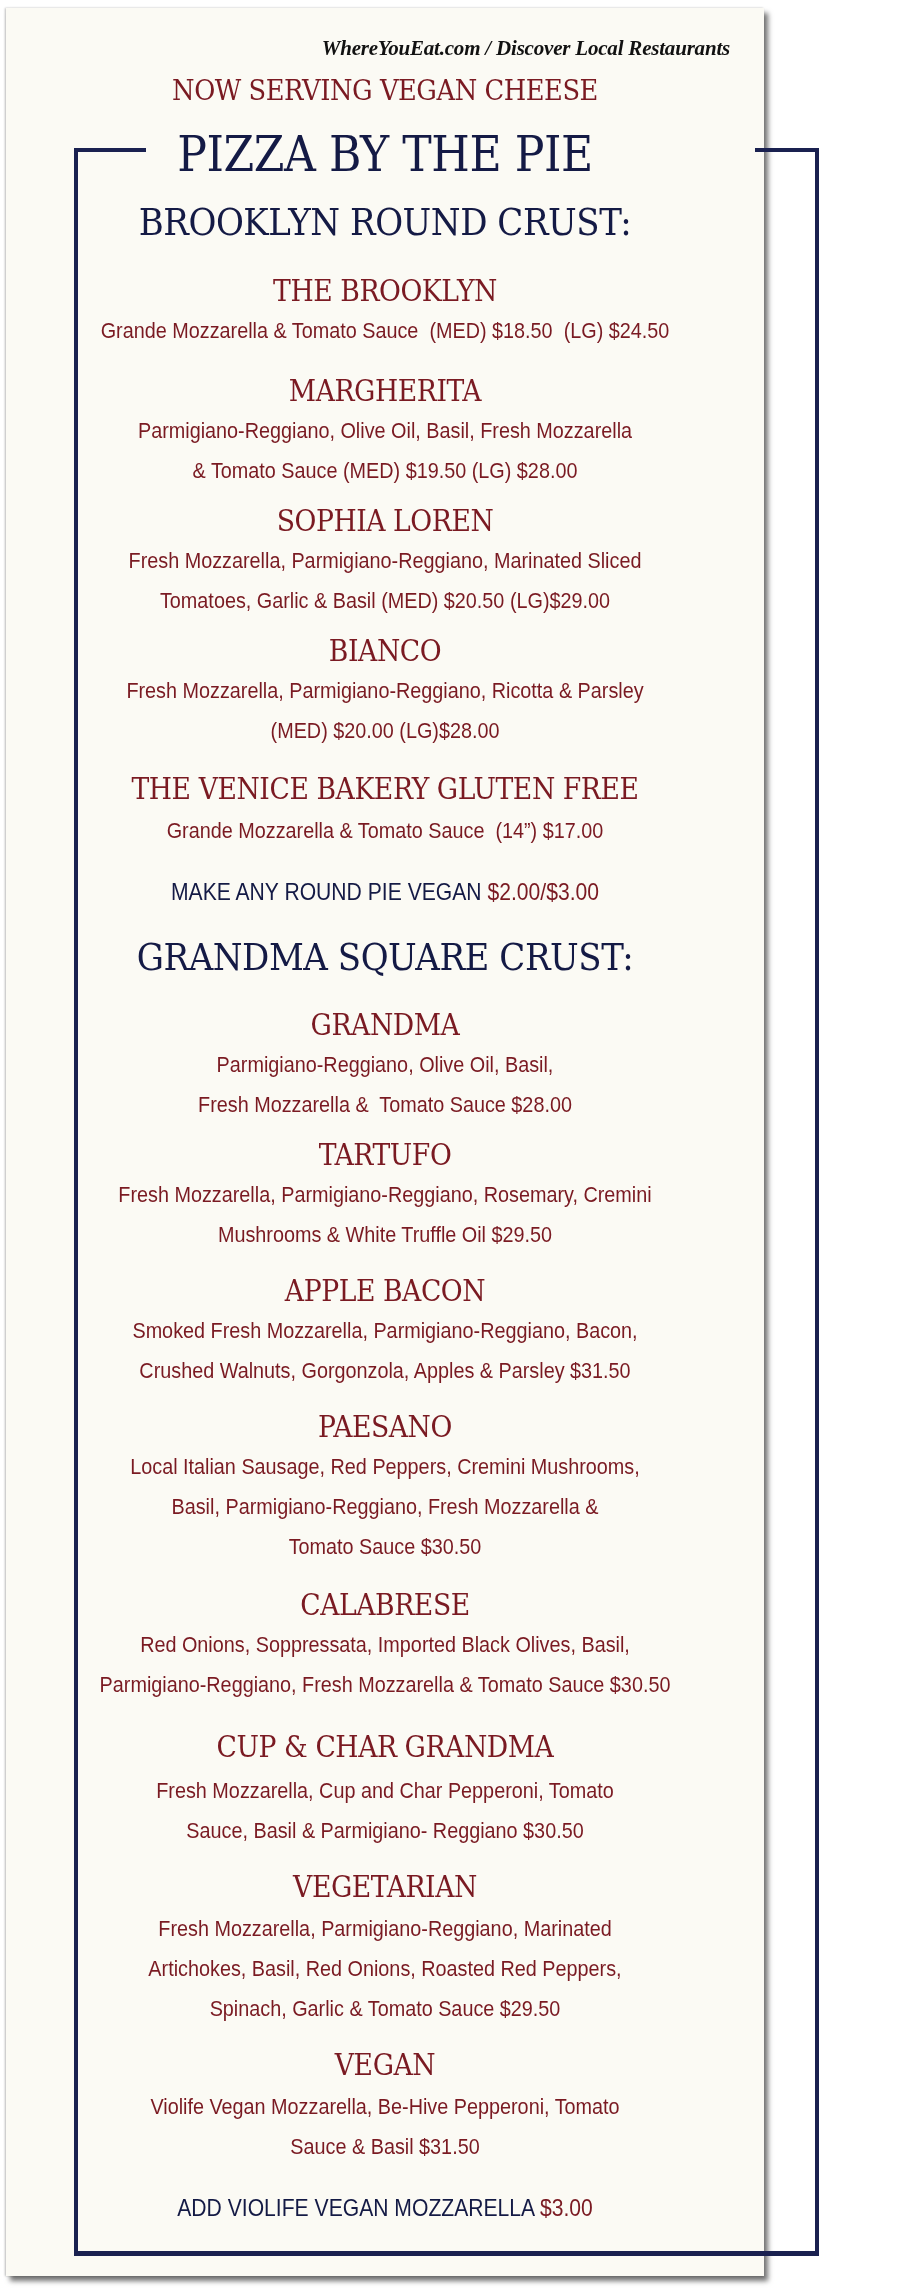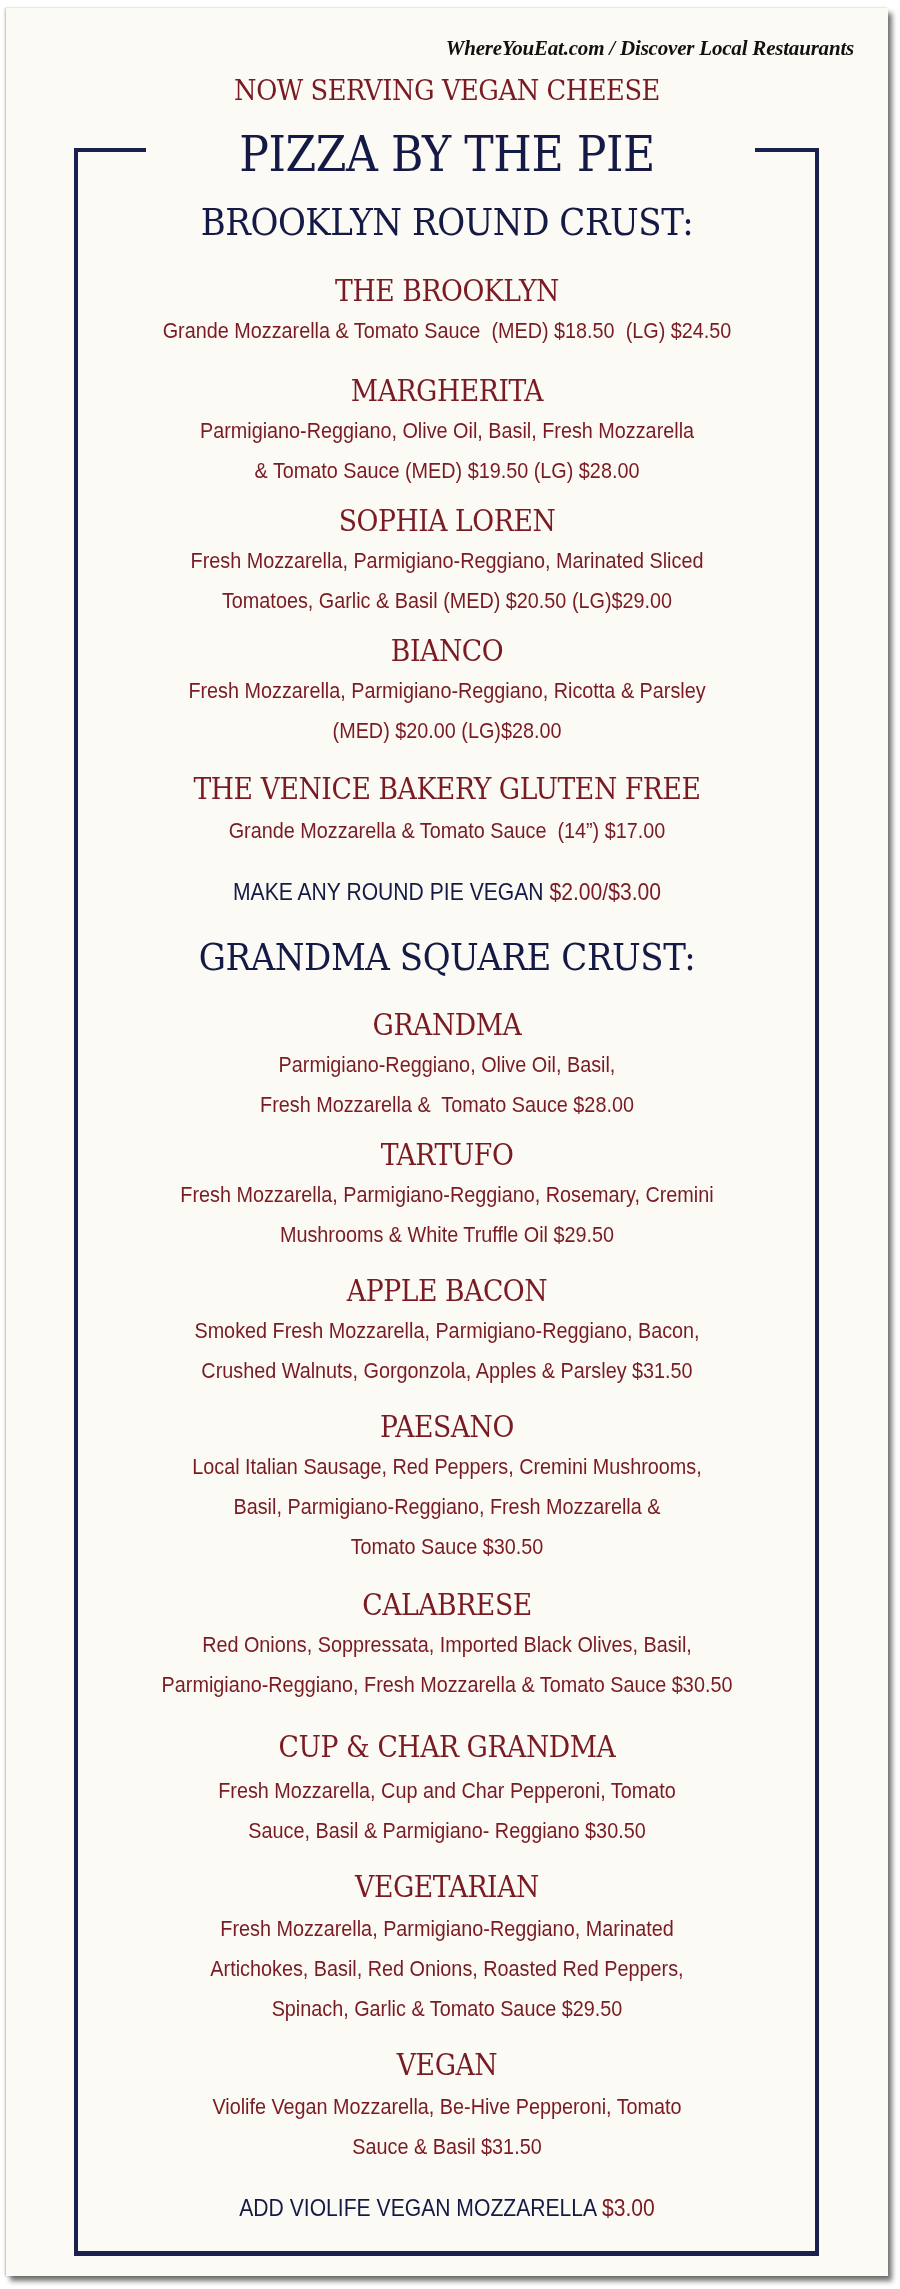--- a/index.html
+++ b/index.html
@@ -10,21 +10,21 @@
   body {
     width: 900px;
     height: 2289px;
     position: relative;
     overflow: hidden;
   }
   .page {
     position: absolute;
     left: 6px;
     top: 8px;
-    width: 882px;
+    width: 758px;
     height: 2268px;
     background: #fbfaf4;
     box-shadow: 4px 5px 5px rgba(0,0,0,0.55), -1px 0 2px rgba(0,0,0,0.25);
   }
   .watermark {
     position: absolute;
     right: 34px;
     top: 28px;
     font-family: "Liberation Serif", "DejaVu Serif", serif;
     font-style: italic;

